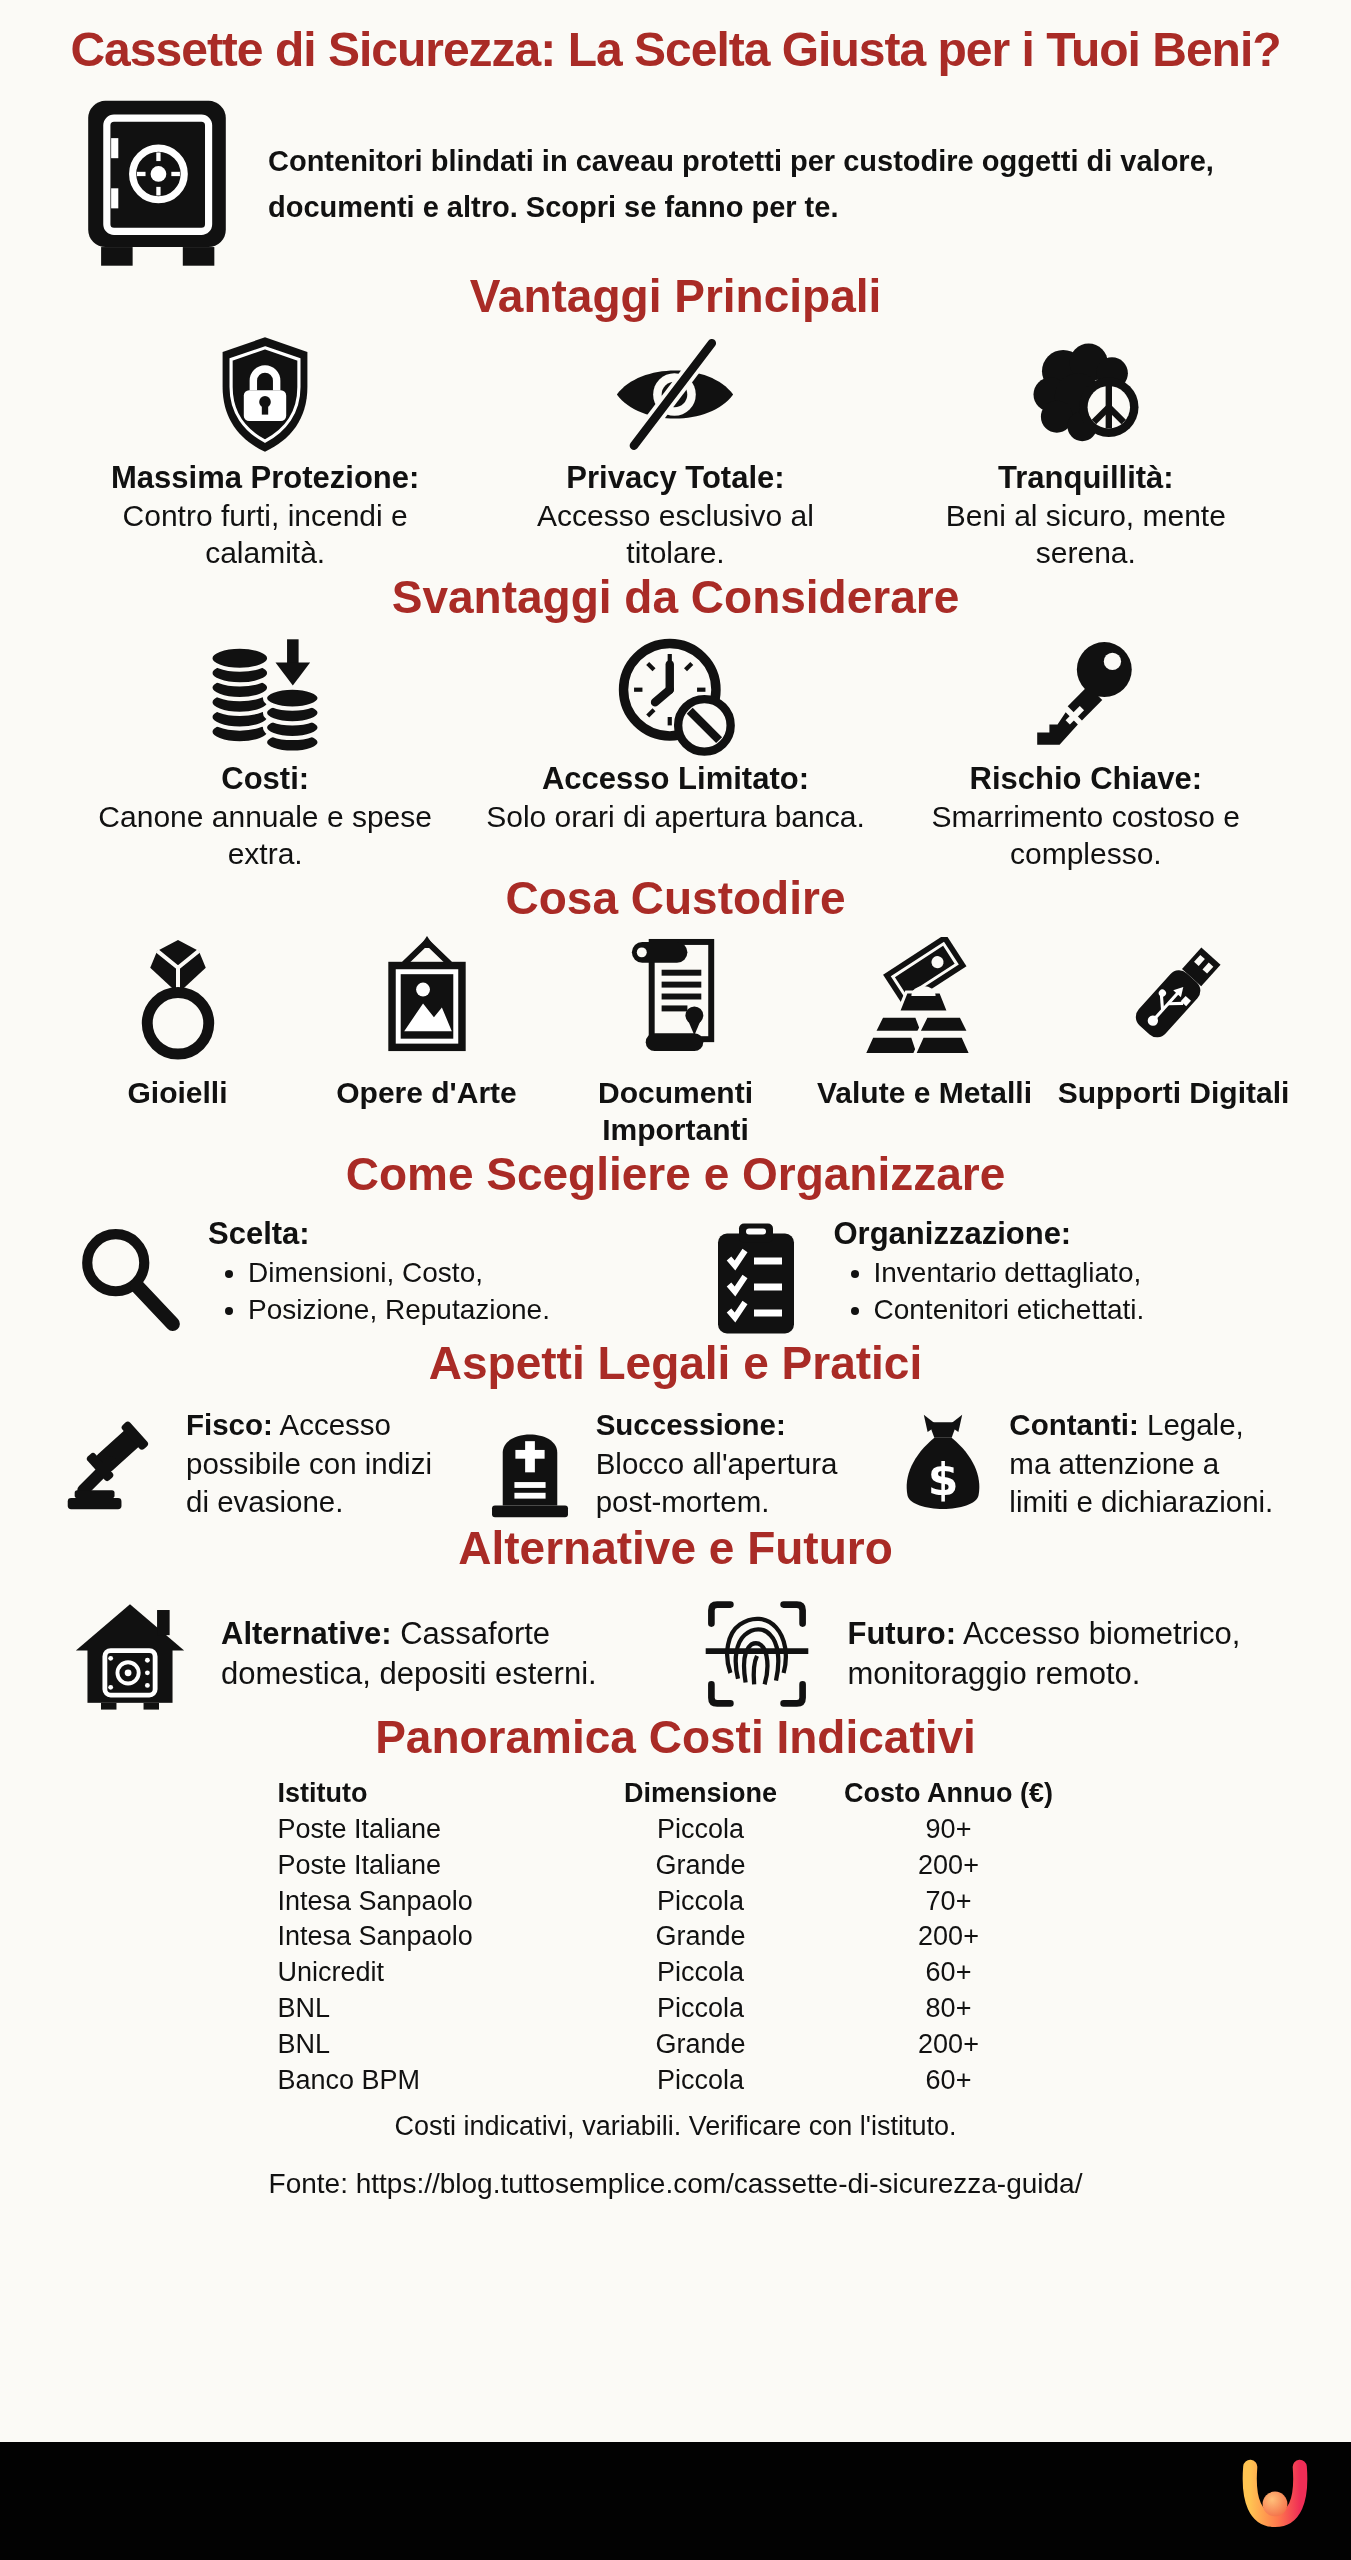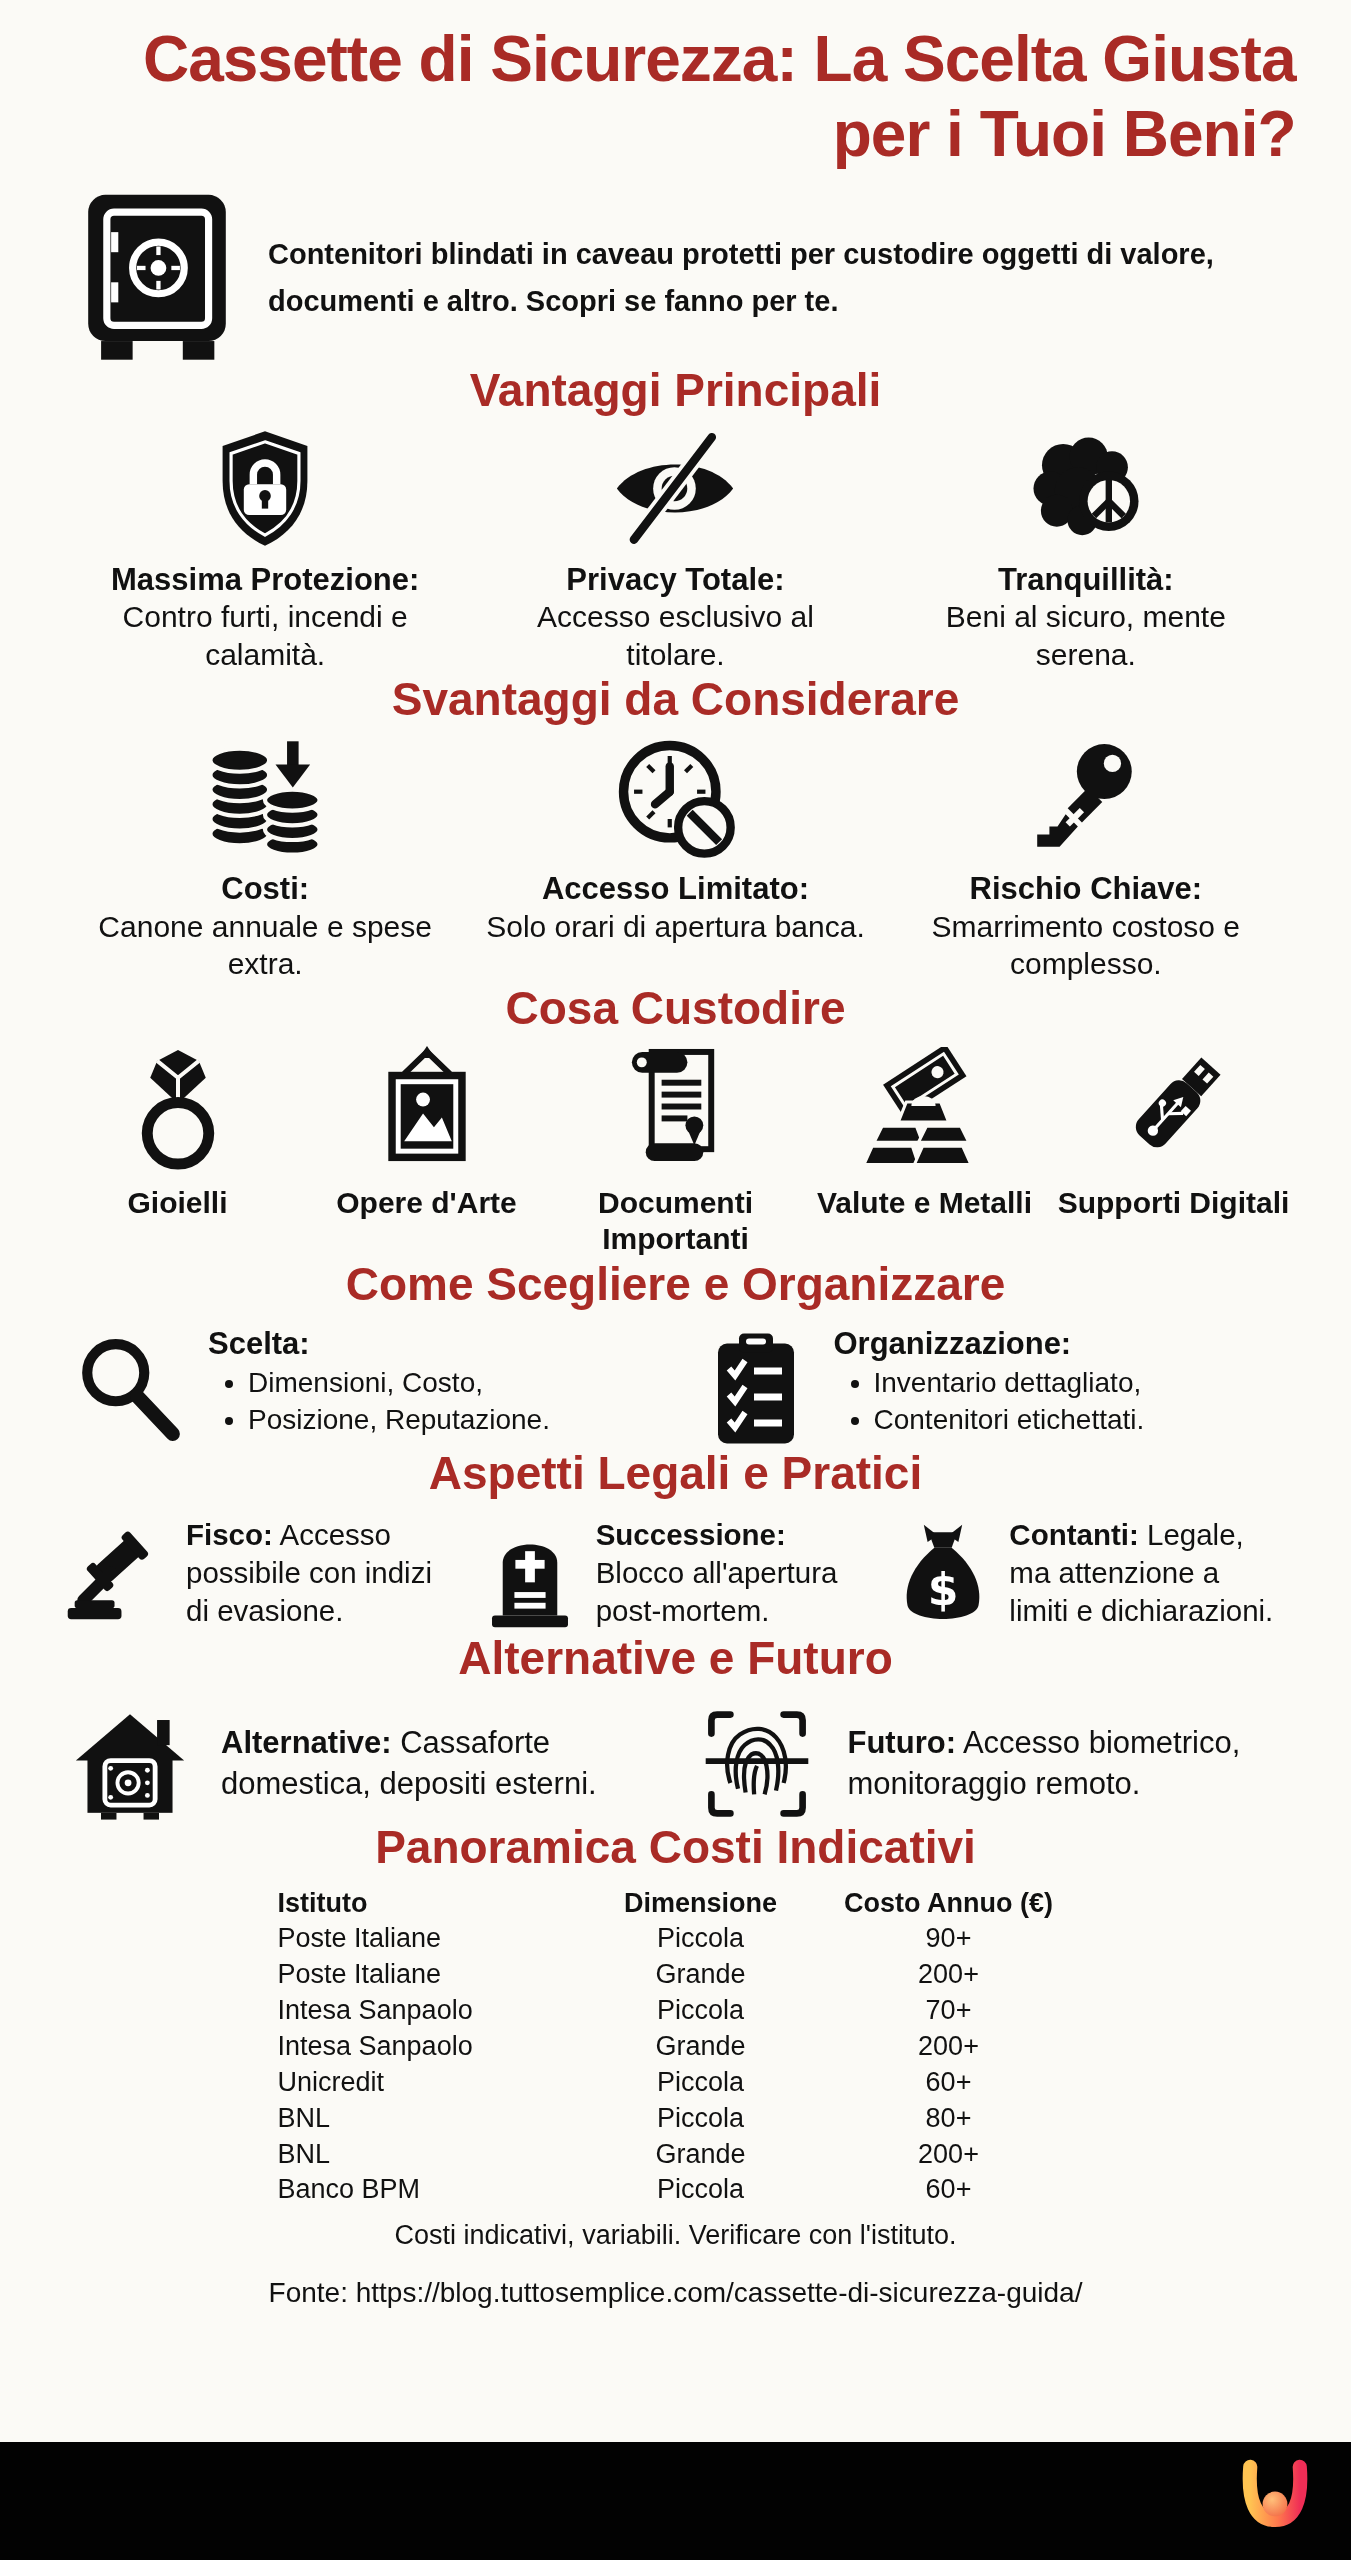--- a/index.html
+++ b/index.html
@@ -4,38 +4,38 @@
 <style>
   html,body{margin:0;padding:0;}
   body{
     width:1351px;height:2560px;position:relative;overflow:hidden;
     background:#FBFAF6;color:#111;
     font-family:"Liberation Sans","DejaVu Sans",sans-serif;
     -webkit-font-smoothing:antialiased;
   }
   .page{padding:0 52px;}
   .title{
-    margin:22px auto 0;text-align:right;font-weight:bold;
-    font-size:64px;line-height:1.17;color:#A92B26;letter-spacing:-1px;
+    margin:22px auto 0;text-align:center;font-weight:bold;
+    font-size:48px;line-height:1.17;color:#A92B26;letter-spacing:-1px;
     max-width:1240px;
   }
   .intro{display:flex;align-items:center;gap:26px;margin:20px 50px 0 20px;}
   .intro .icon-box{flex:0 0 170px;display:flex;justify-content:center;}
   .intro-text{font-size:29px;font-weight:bold;line-height:1.6;color:#111;}
   h2.sec{
     text-align:center;font-size:46px;font-weight:bold;color:#A92B26;
     margin:0;line-height:1.15;
   }
   .mt-v{margin-top:18px;} .mt-s{margin-top:34px;} .mt-c{margin-top:28px;}
   .mt-o{margin-top:24px;} .mt-l{margin-top:44px;} .mt-f{margin-top:46px;}
   .mt-t{margin-top:16px;}
   .tri{display:grid;grid-template-columns:repeat(3,1fr);column-gap:28px;
        padding:0 22px;margin-top:8px;text-align:center;}
   .tri .icon-box{height:128px;display:flex;align-items:center;justify-content:center;}
-  .lbl{font-size:31px;font-weight:bold;line-height:1.22;margin-top:8px;}
+  .lbl{font-size:31px;font-weight:bold;line-height:1.22;}
   .txt{font-size:30px;line-height:1.24;}
   .penta{display:grid;grid-template-columns:repeat(5,1fr);column-gap:14px;
          padding:0 8px;margin-top:10px;text-align:center;}
   .penta .icon-box{height:126px;display:flex;align-items:center;justify-content:center;}
   .penta .lbl{font-size:30px;margin-top:14px;}
   .duo{display:grid;grid-template-columns:1fr 1fr;column-gap:40px;
        padding:0 18px;margin-top:14px;}
   .duo .item{display:flex;gap:18px;align-items:flex-start;}
   .duo .icon-box{flex:0 0 120px;display:flex;justify-content:center;padding-top:6px;}
   .duo .lbl{margin-top:0;text-align:left;}

